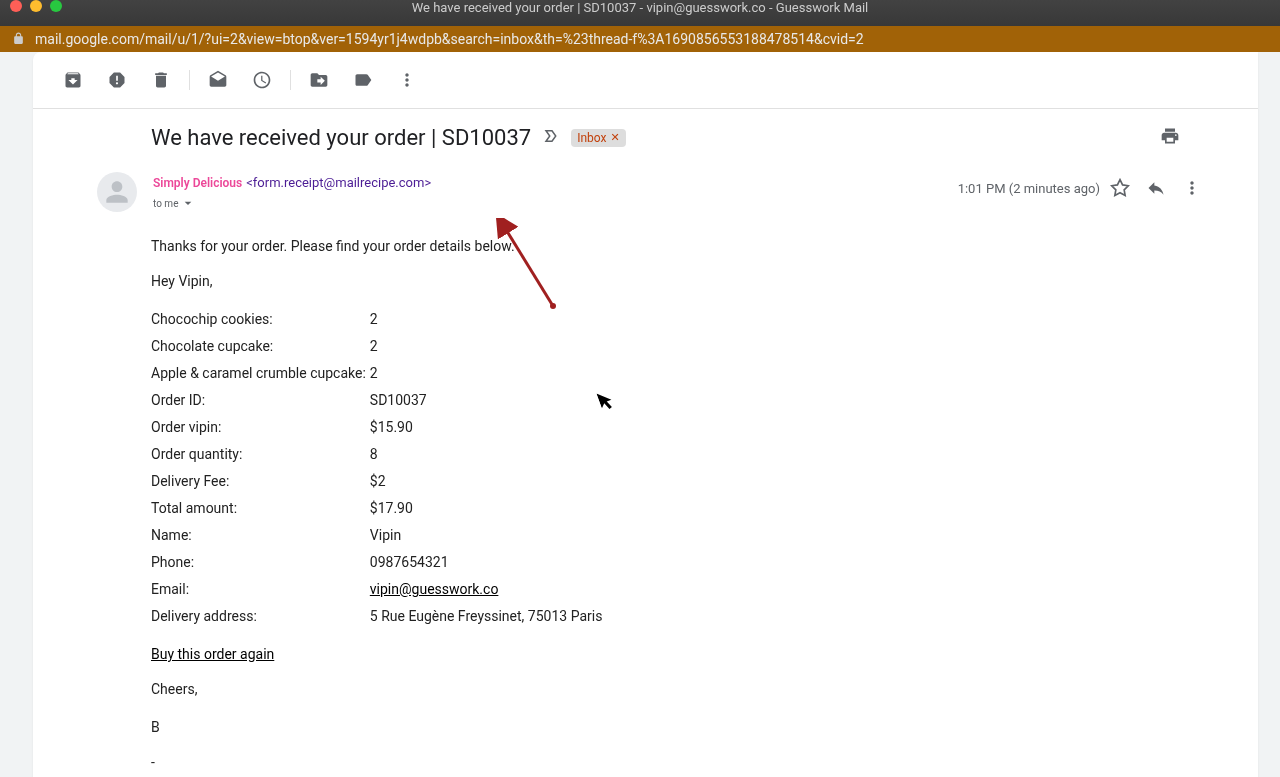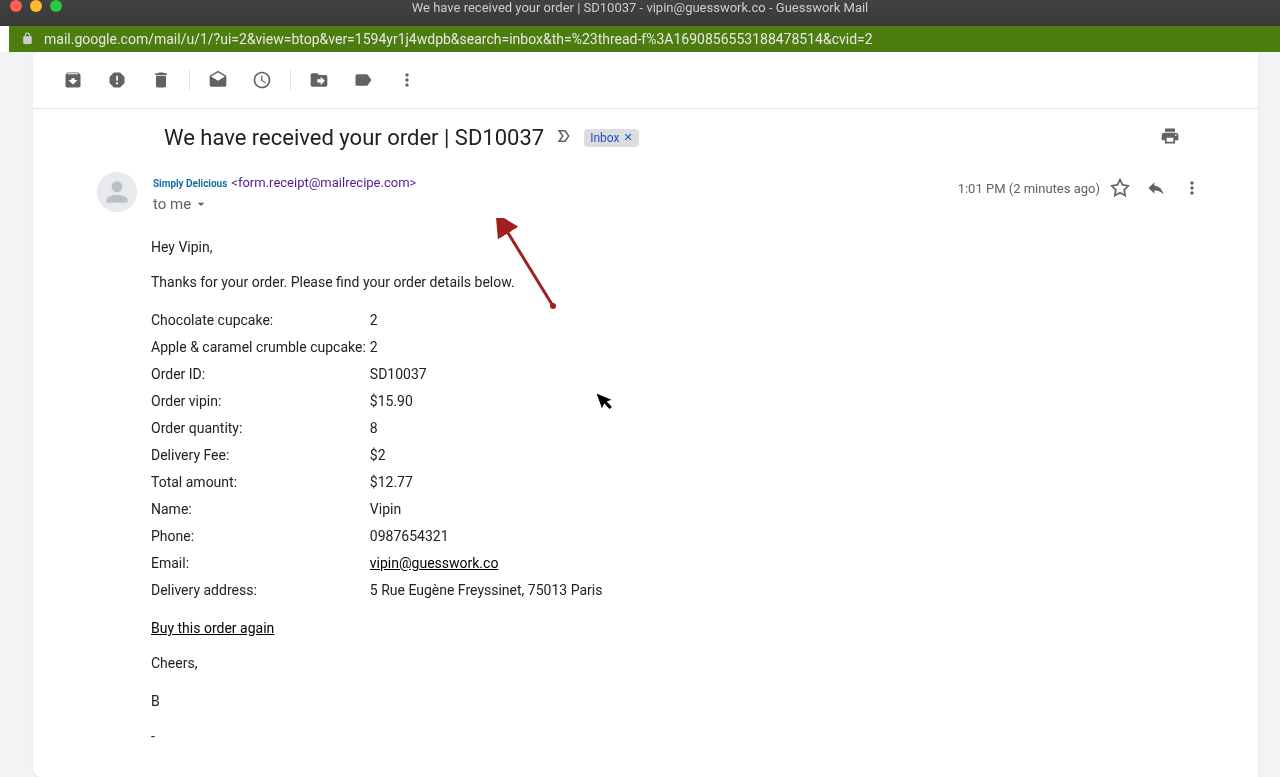--- a/index.html
+++ b/index.html
@@ -21,22 +21,22 @@
     .traffic-lights { display: flex; gap: 8px; }
     .traffic-dot { width: 12px; height: 12px; border-radius: 50%; }
     .dot-red { background: #ff5f57; }
     .dot-yellow { background: #febc2e; }
     .dot-green { background: #28c840; }
     .window-title {
       position: absolute; left: 0; right: 0; text-align: center;
       color: #ccc; font-size: 13px; pointer-events: none;
     }
     .addr-bar {
-      background: #4d7c0f; height: 26px; display: flex; align-items: center;
-      padding: 0 12px; gap: 10px; margin-left: 9px;
+      background: #a16207; height: 26px; display: flex; align-items: center;
+      padding: 0 12px; gap: 10px;
     }
     .lock-icon { color: #ccc; }
     .url { color: #e8e8e8; font-size: 14px; }
     .content-wrap {
       background: #f1f3f4; height: calc(777px - 52px); padding: 0; overflow: auto;
       position: relative;
     }
     .mail-card {
       background: #fff; width: 1225px; margin: 0 0 0 33px;
       border-radius: 8px 0 0 8px; min-height: 100%;
@@ -45,42 +45,42 @@
     .toolbar {
       display: flex; align-items: center; gap: 4px; padding: 10px 20px;
       border-bottom: 1px solid #e0e0e0;
     }
     .tool-btn {
       width: 40px; height: 36px; display: flex; align-items: center; justify-content: center;
       border-radius: 4px; cursor: pointer; color: #5f6368;
     }
     .tool-sep { width: 1px; height: 20px; background: #e0e0e0; margin: 0 4px; }
     .subject-row {
-      display: flex; align-items: center; padding: 16px 78px 8px 118px; margin-left: 13px;
+      display: flex; align-items: center; padding: 16px 78px 8px 118px;
     }
     .subject { font-size: 22px; font-weight: 400; color: #202124; }
     .impt-icon { margin-left: 12px; color: #5f6368; cursor: pointer; }
     .label-chip {
-      margin-left: 10px; background: #ddd; color: #1d4ed8; font-size: 12px;
+      margin-left: 10px; background: #ddd; color: #c2410c; font-size: 12px;
       padding: 2px 6px; border-radius: 4px; display: inline-flex; align-items: center; gap: 4px;
     }
     .label-chip .x { cursor: pointer; font-size: 11px; }
     .print-btn { margin-left: auto; color: #5f6368; cursor: pointer; }
     .sender-row {
       display: flex; align-items: flex-start; padding: 14px 50px 0 64px; gap: 16px;
     }
     .avatar {
       width: 40px; height: 40px; border-radius: 50%; background: #e8eaed;
       display: flex; align-items: center; justify-content: center;
     }
     .avatar svg { fill: #bdc1c6; }
     .sender-info { flex: 1; }
-    .sender-name { font-weight: 600; font-size: 10px; color: #0369a1; }
+    .sender-name { font-weight: 600; font-size: 12px; color: #ec4899; }
     .sender-email { font-weight: 400; color: #4c1d95; font-size: 13px; }
-    .to-line { color: #5f6368; font-size: 15px; margin-top: 4px; display: flex; align-items: center; gap: 2px; }
+    .to-line { color: #5f6368; font-size: 10px; margin-top: 4px; display: flex; align-items: center; gap: 2px; }
     .meta-right { display: flex; align-items: center; gap: 4px; color: #5f6368; font-size: 13px; }
     .icon-btn { width: 32px; height: 32px; display: flex; align-items: center; justify-content: center; cursor: pointer; border-radius: 50%; }
     .body {
       padding: 24px 50px 20px 118px; color: #222; font-size: 14px; line-height: 1.5;
     }
     .body p { margin-bottom: 14px; }
     .order-table { border-collapse: collapse; margin-bottom: 14px; }
     .order-table td { padding: 3px 6px 3px 0; font-size: 14px; vertical-align: top; }
     .order-table td:first-child { padding-right: 4px; }
     .link { color: #000000; text-decoration: underline; cursor: pointer; }
@@ -210,25 +210,29 @@
         </span>
         <span class="icon-btn">
           <svg width="20" height="20" viewBox="0 0 24 24" fill="#5f6368">
               <path d="M12 8c1.1 0 2-.9 2-2s-.9-2-2-2-2 .9-2 2 .9 2 2 2zm0 2c-1.1 0-2 .9-2 2s.9 2 2 2 2-.9 2-2-.9-2-2-2zm0 6c-1.1 0-2 .9-2 2s.9 2 2 2 2-.9 2-2-.9-2-2-2z"></path>
             </svg>
         </span>
       </div>
     </div>
 
     <div class="body">
+      <p>Thanks for your order. Please find your order details below.</p>
       <p>Hey Vipin,</p>
-      <p>Thanks for your order. Please find your order details below.</p>
       <table class="order-table">
         <tbody id="order-rows">
             <tr>
+              <td>Chocochip cookies:</td>
+              <td>2</td>
+            </tr>
+            <tr>
               <td>Chocolate cupcake:</td>
               <td>2</td>
             </tr>
             <tr>
               <td>Apple &amp; caramel crumble cupcake:</td>
               <td>2</td>
             </tr>
             <tr>
               <td>Order ID:</td>
               <td>SD10037</td>
@@ -240,21 +244,21 @@
             <tr>
               <td>Order quantity:</td>
               <td>8</td>
             </tr>
             <tr>
               <td>Delivery Fee:</td>
               <td>$2</td>
             </tr>
             <tr>
               <td>Total amount:</td>
-              <td>$12.77</td>
+              <td>$17.90</td>
             </tr>
             <tr>
               <td>Name:</td>
               <td>Vipin</td>
             </tr>
             <tr>
               <td>Phone:</td>
               <td>0987654321</td>
             </tr>
             <tr>

